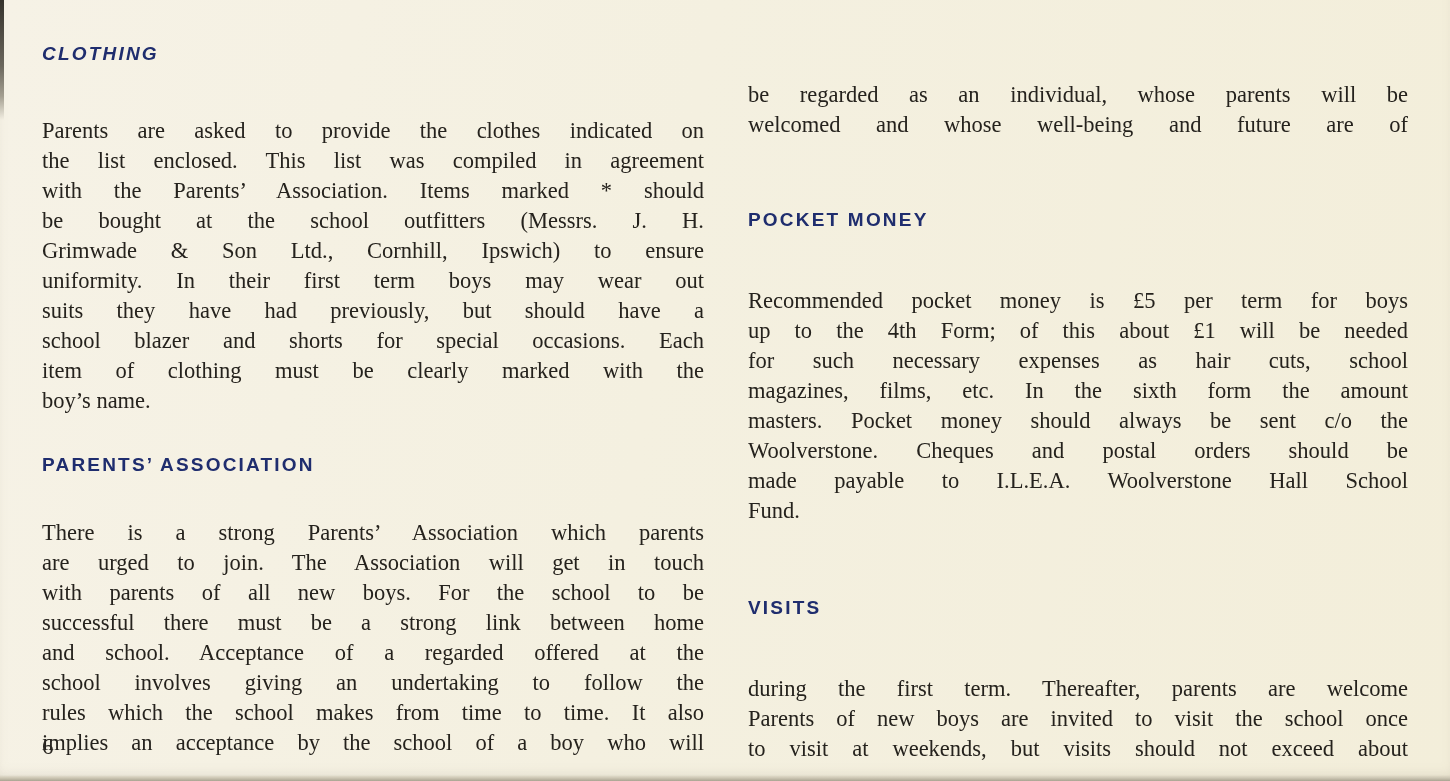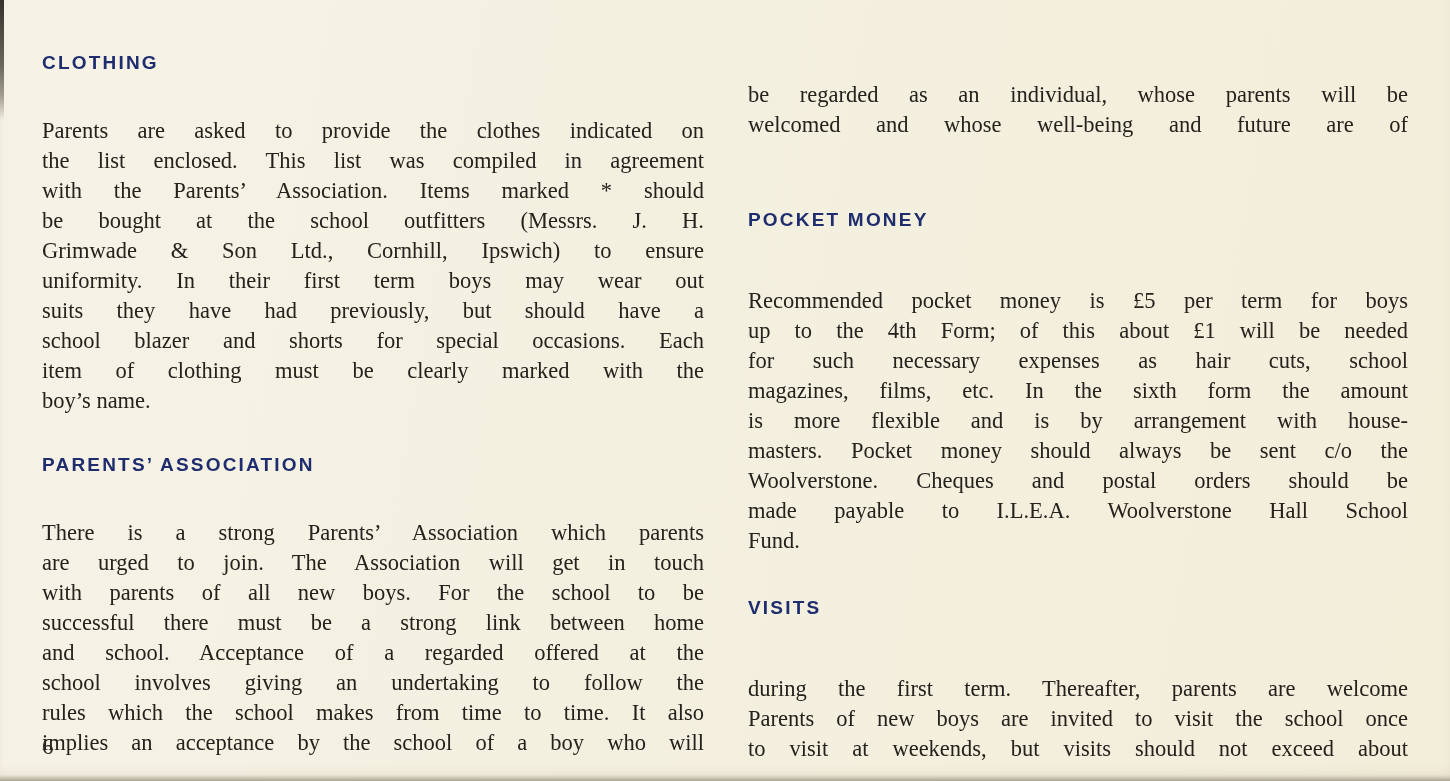--- a/index.html
+++ b/index.html
@@ -41,21 +41,21 @@
     text-align: justify;
     text-align-last: justify;
   }
   .jline.last {
     text-align: justify;
     text-align-last: left;
   }
   .col-left  { left: 42px;  width: 662px; }
   .col-right { left: 748px; width: 660px; }
 
-  #h-clothing { top: 52px; }
+  #h-clothing { top: 43px; font-style: italic; }
   #p-clothing { top: 80px; }
   #h-parents  { top: 454px; }
   #p-parents  { top: 482px; }
   #p-cont     { top: 44px; }
   #h-pocket   { top: 209px; }
   #p-pocket   { top: 250px; }
   #h-visits   { top: 597px; }
   #p-visits   { top: 638px; }
 
   .page-number {
@@ -117,21 +117,20 @@
       <div class="jline">be regarded as an individual, whose parents will be</div>
       <div class="jline">welcomed and whose well-being and future are of</div>
     </div>
 
   <h2 id="h-pocket" class="heading col-right">POCKET MONEY</h2>
   <div id="p-pocket" class="para col-right">
       <div class="jline">Recommended pocket money is £5 per term for boys</div>
       <div class="jline">up to the 4th Form; of this about £1 will be needed</div>
       <div class="jline">for such necessary expenses as hair cuts, school</div>
       <div class="jline">magazines, films, etc. In the sixth form the amount</div>
-      <div class="jline">is more flexible and is by arrangement with house-</div>
       <div class="jline">masters. Pocket money should always be sent c/o the</div>
       <div class="jline">Woolverstone. Cheques and postal orders should be</div>
       <div class="jline">made payable to I.L.E.A. Woolverstone Hall School</div>
       <div class="jline last">Fund.</div>
     </div>
 
   <h2 id="h-visits" class="heading col-right">VISITS</h2>
   <div id="p-visits" class="para col-right">
       <div class="jline">during the first term. Thereafter, parents are welcome</div>
       <div class="jline">Parents of new boys are invited to visit the school once</div>

